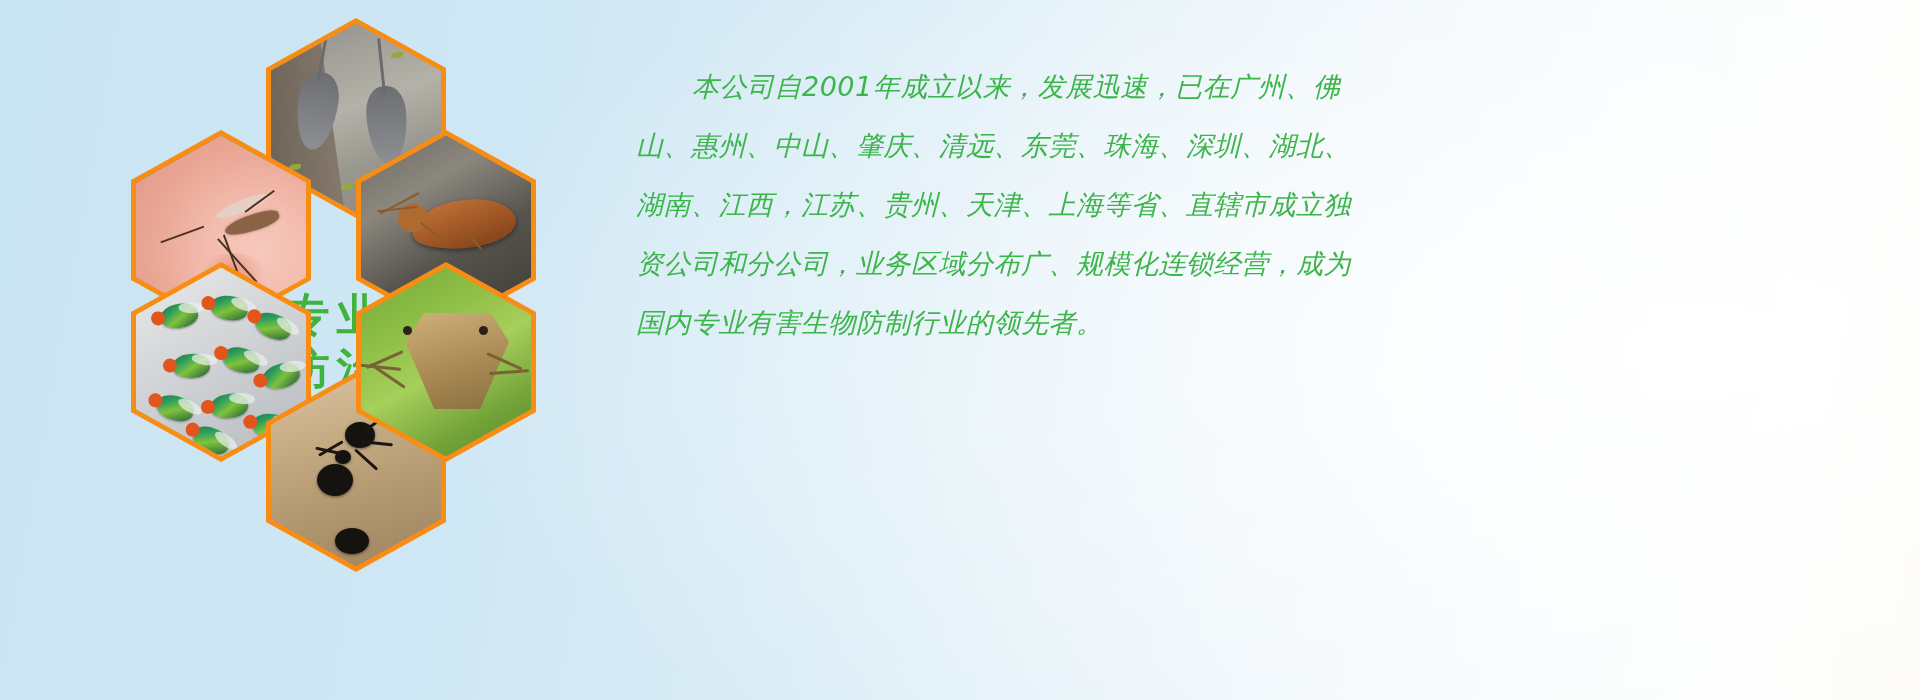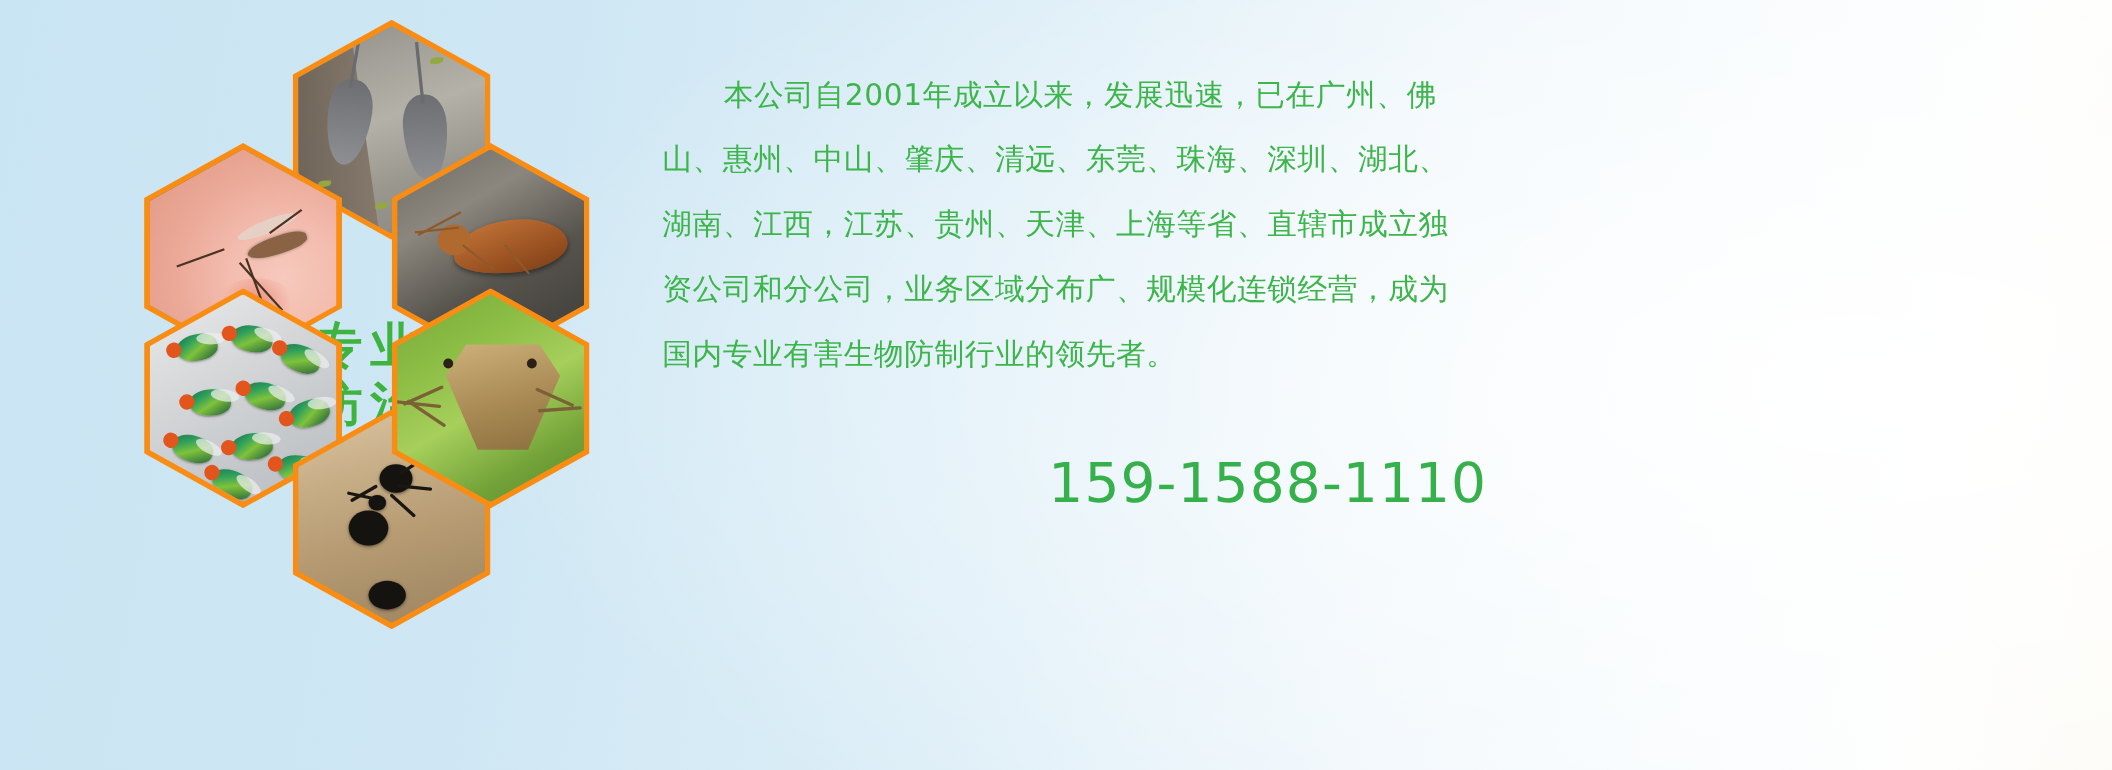--- a/index.html
+++ b/index.html
@@ -36,21 +36,21 @@
     gap:10px;
   }
   .centertext span{
     color:#3eb43e;font-size:44px;font-weight:700;letter-spacing:7px;
     text-indent:7px;line-height:1;
     font-family:"DejaVu Sans","Liberation Sans",sans-serif;
   }
 
   
   #copy{
-    position:absolute;left:602px;top:30px;width:720px;
+    position:absolute;left:636px;top:30px;width:720px;font-style:italic;
   }
   #paragraph{
     color:#3cb54a;
     font-size:27px;
     line-height:59px;
     letter-spacing:0.5px;
     text-indent:56px;
     font-weight:500;
     width:720px;
   }
@@ -230,16 +230,15 @@
       </div>
     </div>
 
   </div>
 
   <div id="copy">
     <p id="paragraph">本公司自2001年成立以来，发展迅速，已在广州、佛山、惠州、中山、肇庆、清远、东莞、珠海、深圳、湖北、湖南、江西，江苏、贵州、天津、上海等省、直辖市成立独资公司和分公司，业务区域分布广、规模化连锁经营，成为国内专业有害生物防制行业的领先者。</p>
   </div>
 
   <div id="contact">
-    <span class="line2">159-1588-1110</span>
   </div>
 
 </div>
 
 </body></html>

